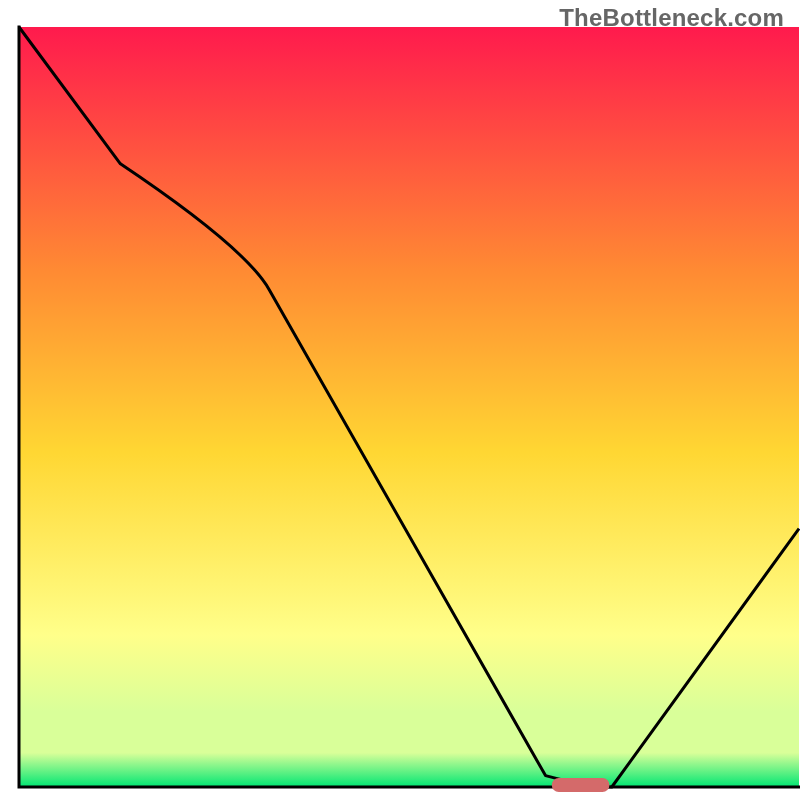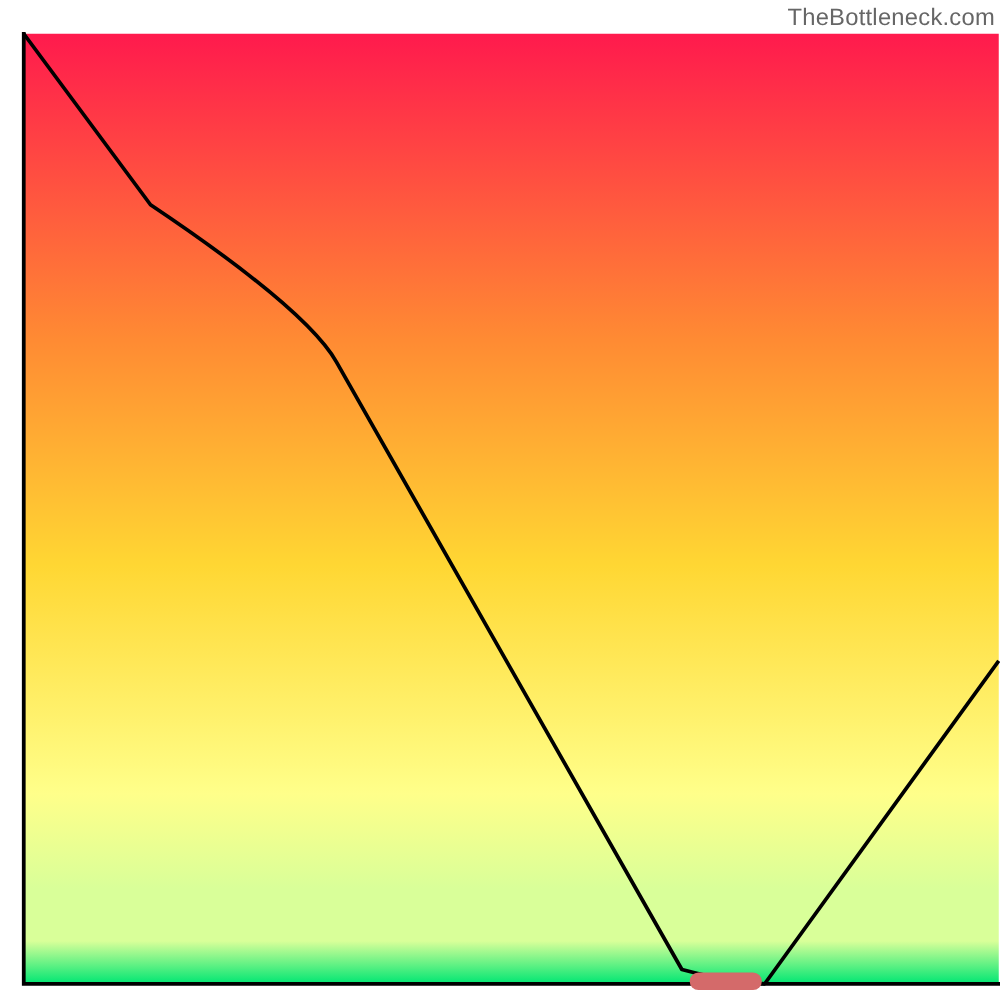--- a/index.html
+++ b/index.html
@@ -11,23 +11,23 @@
     font-family: Arial, Helvetica, sans-serif;
   }
   .container {
     position: relative;
     width: 800px;
     height: 800px;
   }
   .watermark {
     position: absolute;
     top: 4px;
-    right: 4px;
-    font-size: 19px;
-    font-weight: 400;
+    right: 16px;
+    font-size: 24px;
+    font-weight: 700;
     color: #666666;
     letter-spacing: 0.2px;
   }
   svg.plot {
     position: absolute;
     top: 0;
     left: 0;
   }
 </style>
 </head>

